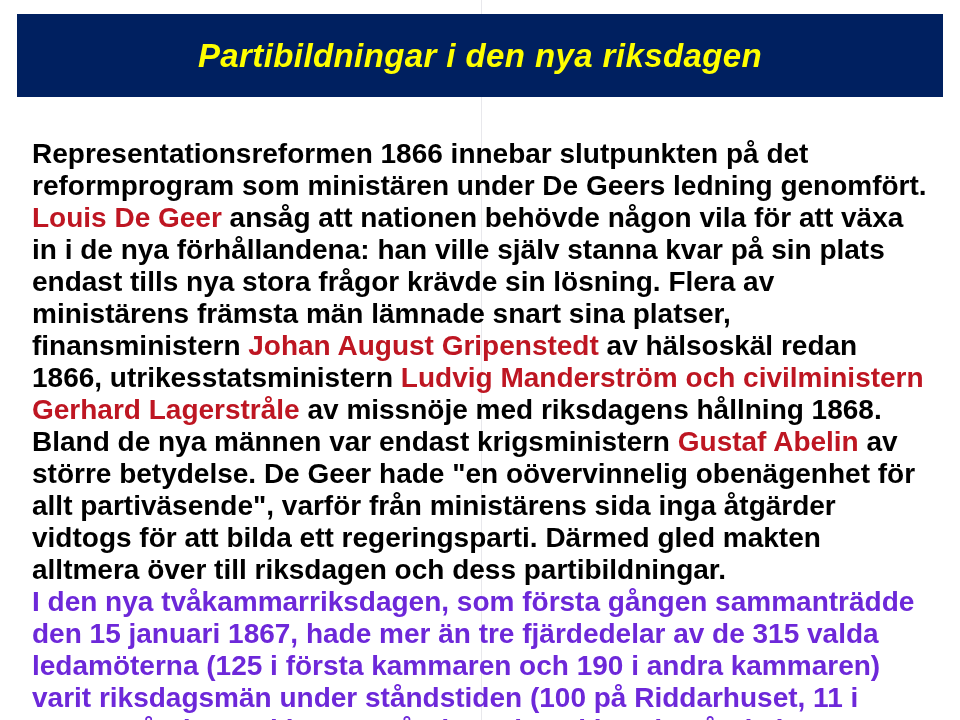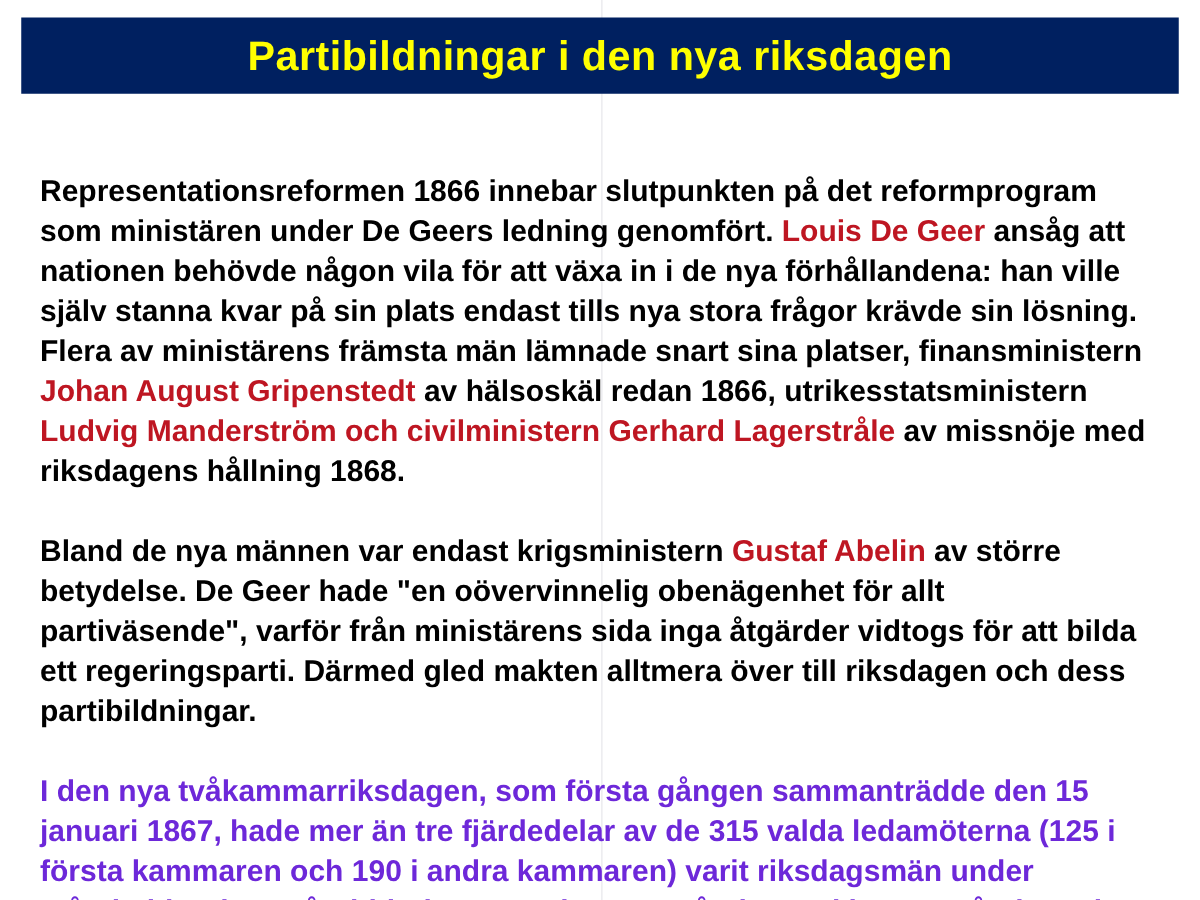--- a/index.html
+++ b/index.html
@@ -29,52 +29,52 @@
     top: 0;
     width: 1px;
     height: 720px;
     background: #e8e8ec;
   }
   #title-banner {
     position: absolute;
     left: 17px;
     top: 14px;
     width: 926px;
-    height: 61px;
+    height: 83px;
     background: #002060;
     display: flex;
     align-items: center;
     justify-content: center;
+    font-style: italic;
   }
   #title-text {
     color: #FFFF00;
     font-family: "Liberation Sans", sans-serif;
     font-weight: bold;
     font-size: 33px;
     letter-spacing: 0.4px;
     line-height: 1;
     white-space: nowrap;
   }
   #body {
     position: absolute;
     left: 32px;
     top: 138px;
     width: 896px;
   }
   .para {
     font-family: "Liberation Sans", sans-serif;
     font-weight: bold;
-    font-size: 24px;
+    font-size: 28px;
     line-height: 32px;
     color: #000000;
     margin: 0;
     text-align: left;
   }
   .para + .para {
-    margin-top: 32px;
   }
   .hl {
     color: #BE1622;
   }
 </style>
 </head>
 <body>
 
 <div id="slide" style="background: rgb(255, 255, 255);">
 

